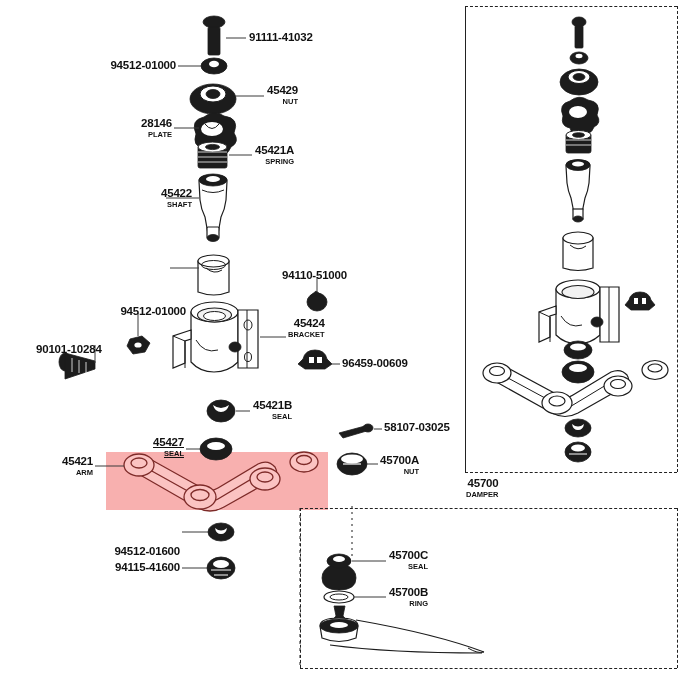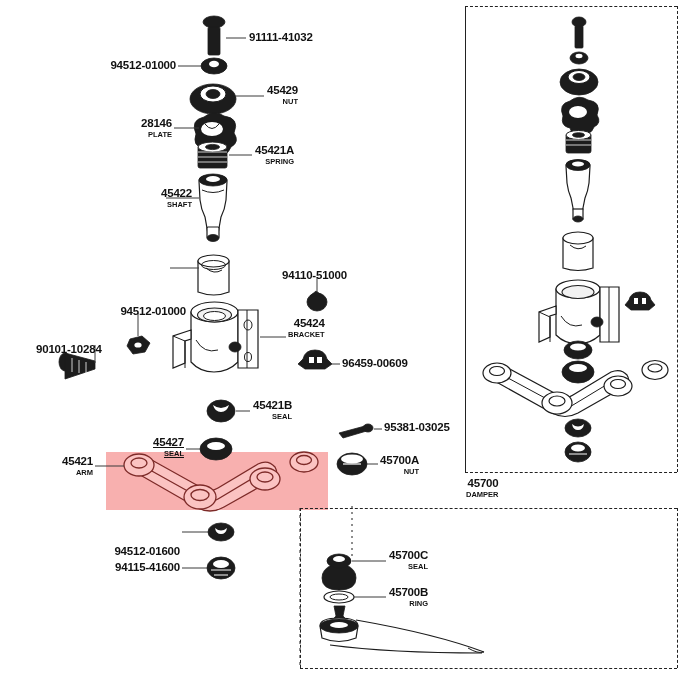--- a/index.html
+++ b/index.html
@@ -368,21 +368,21 @@
     <span class="pn">45421B</span>
     <span class="sub">SEAL</span>
   </div>
 
   <div class="lbl r" style="left:0px;top:437px;width:184px;text-decoration:underline;">
     <span class="pn">45427</span>
     <span class="sub">SEAL</span>
   </div>
 
   <div class="lbl l" style="left:384px;top:422px;">
-    <span class="pn">95381-03025</span>
+    <span class="pn">58107-03025</span>
   </div>
 
   <div class="lbl r" style="left:0px;top:456px;width:93px;">
     <span class="pn">45421</span>
     <span class="sub">ARM</span>
   </div>
 
   <div class="lbl l" style="left:380px;top:455px;">
     <span class="pn">45700A</span>
     <span class="sub">NUT</span>

